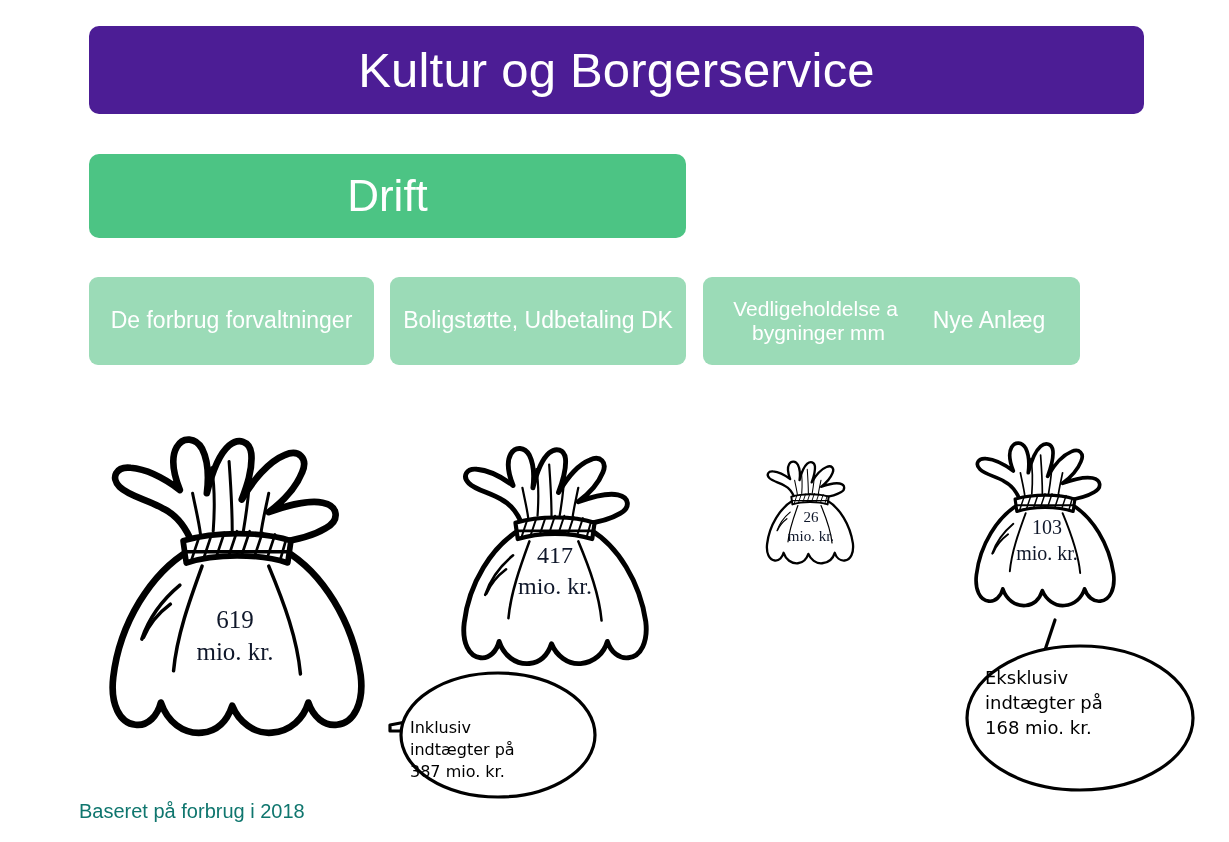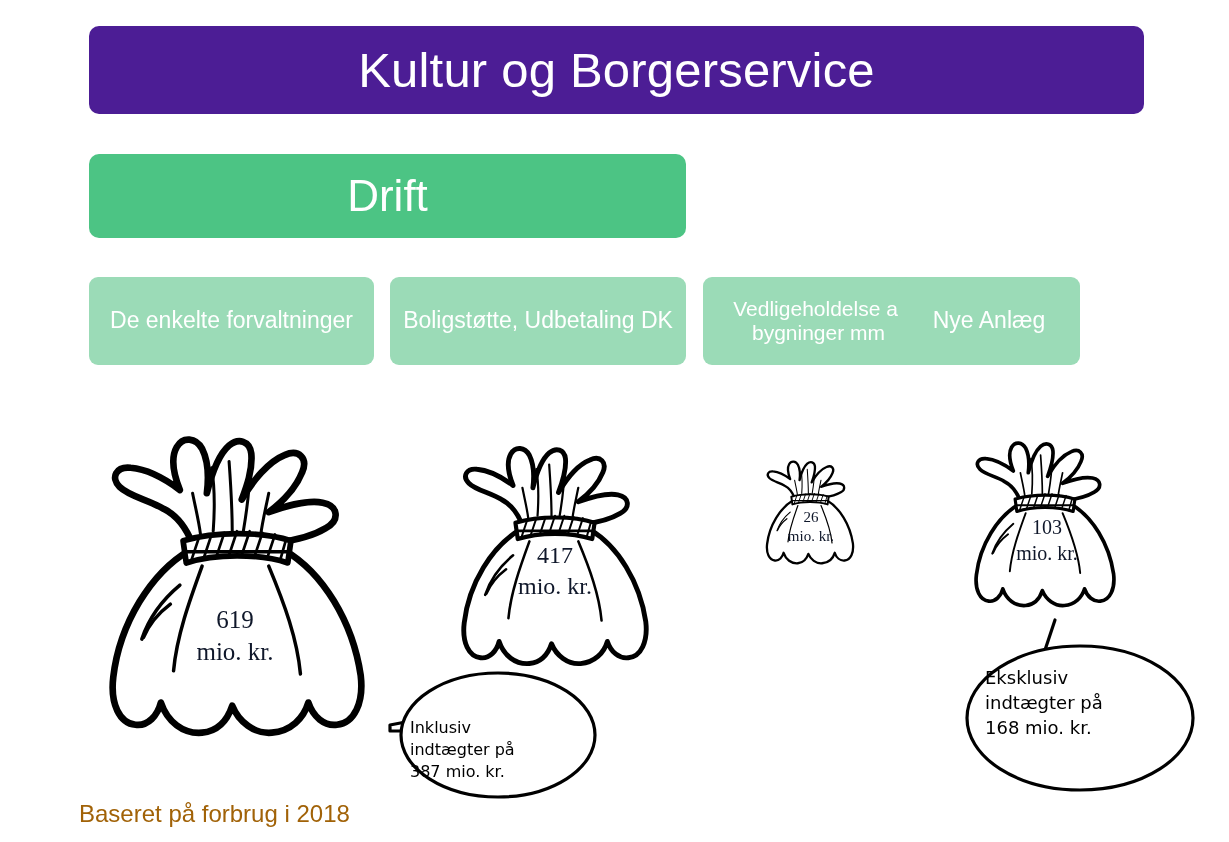--- a/index.html
+++ b/index.html
@@ -96,35 +96,35 @@
     color: #000;
     white-space: pre-line;
     pointer-events: none;
   }
 
   
   .footnote {
     position: absolute;
     left: 79px;
     top: 800px;
-    font-size: 24px;
-    color: #a16207;
+    font-size: 20px;
+    color: #0f766e;
     font-family: "Liberation Sans", sans-serif;
   }
 </style>
 </head>
 <body>
 
 <div class="stage">
 
   <div class="banner banner-title">Kultur og Borgerservice</div>
 
   <div class="banner banner-l2 drift">Drift</div>
 
-  <div class="banner banner-l3 c1">De enkelte
+  <div class="banner banner-l3 c1">De forbrug
 forvaltninger</div>
   <div class="banner banner-l3 c2">Boligstøtte,
 Udbetaling DK</div>
   <div class="banner banner-l3 c3">Vedligeholdelse af
 bygninger mm</div>
   <div class="banner banner-l3 c4">Nye Anlæg</div>
 
   <div class="bag" id="bag0" style="left:78px; top:398px; width:318px; height:368px;">
     <svg viewBox="0 0 200 232" width="318" height="368" aria-hidden="true">
 <g fill="none" stroke="#000" stroke-linecap="round" stroke-linejoin="round">

